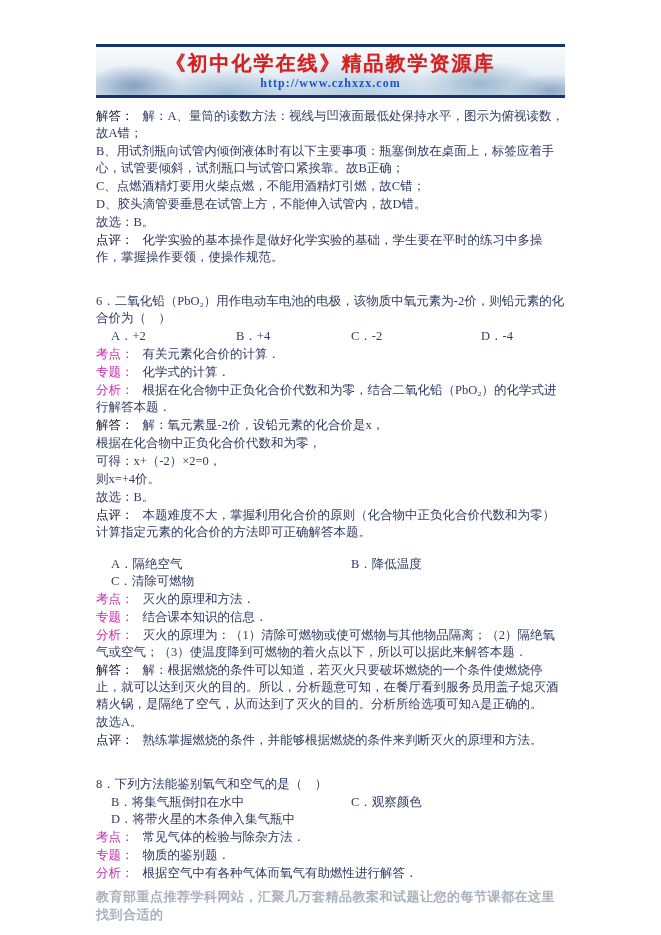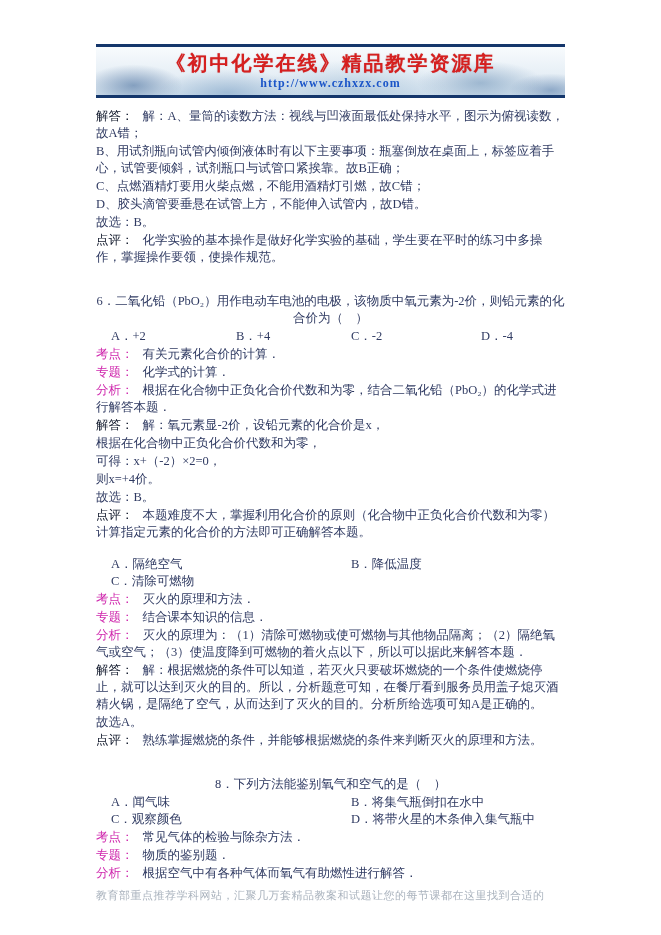--- a/index.html
+++ b/index.html
@@ -27,34 +27,34 @@
     font-size:20px;font-weight:bold;color:#d61f1f;letter-spacing:2px;
     margin-top:3px;text-shadow:0 0 1px rgba(150,30,30,.45);
   }
   .banner-url{
     font-size:12px;font-weight:bold;color:#1b55c8;letter-spacing:1px;margin-top:-1px;
   }
 
   
   .doc-body{font-size:12.5px;line-height:1.36;}
   .para{margin:0 0 1px 0;}
-  .question{margin-top:13px;text-align:center;}
+  .question{margin-top:13px;}
   .gap{height:13px;}
   .label{margin-right:9px;}
   .label.red{color:#0f172a;}
   .label.magenta{color:#cf27ad;}
 
   .options{display:grid;padding-left:15px;margin:1px 0;}
   .options.cols-4{grid-template-columns:125px 115px 130px auto;}
   .options.cols-2{grid-template-columns:240px auto;}
   .option{white-space:nowrap;}
 
   
   .footer{margin-top:6px;}
-  .footer-faint{color:#a9b2bd;font-size:11px;letter-spacing:.5px;}
+  .footer-faint{color:#a9b2bd;font-size:13px;letter-spacing:.5px;font-weight:bold;}
 </style>
 </head>
 <body>
 
 <div class="page">
 
   <div class="banner">
     <div class="banner-title">《初中化学在线》精品教学资源库</div>
     <div class="banner-url">http://www.czhxzx.com</div>
   </div>
@@ -91,21 +91,20 @@
       </div>
       <div class="para"><span class="label magenta">考点：</span><span>灭火的原理和方法．</span></div>
       <div class="para"><span class="label magenta">专题：</span><span>结合课本知识的信息．</span></div>
       <div class="para"><span class="label magenta">分析：</span><span>灭火的原理为：（1）清除可燃物或使可燃物与其他物品隔离；（2）隔绝氧气或空气；（3）使温度降到可燃物的着火点以下，所以可以据此来解答本题．</span></div>
       <div class="para"><span class="label red">解答：</span><span>解：根据燃烧的条件可以知道，若灭火只要破坏燃烧的一个条件使燃烧停止，就可以达到灭火的目的。所以，分析题意可知，在餐厅看到服务员用盖子熄灭酒精火锅，是隔绝了空气，从而达到了灭火的目的。分析所给选项可知A是正确的。</span></div>
       <div class="para"><span>故选A。</span></div>
       <div class="para"><span class="label red">点评：</span><span>熟练掌握燃烧的条件，并能够根据燃烧的条件来判断灭火的原理和方法。</span></div>
       <div class="gap"></div>
       <div class="para question"><span>8．下列方法能鉴别氧气和空气的是（　）</span></div>
       <div class="options cols-2">
-        <span class="option">A．闻气味</span>
         <span class="option">B．将集气瓶倒扣在水中</span>
         <span class="option">C．观察颜色</span>
         <span class="option">D．将带火星的木条伸入集气瓶中</span>
       </div>
       <div class="para"><span class="label magenta">考点：</span><span>常见气体的检验与除杂方法．</span></div>
       <div class="para"><span class="label magenta">专题：</span><span>物质的鉴别题．</span></div>
       <div class="para"><span class="label magenta">分析：</span><span>根据空气中有各种气体而氧气有助燃性进行解答．</span></div>
     </div>
 
   <div class="footer">

